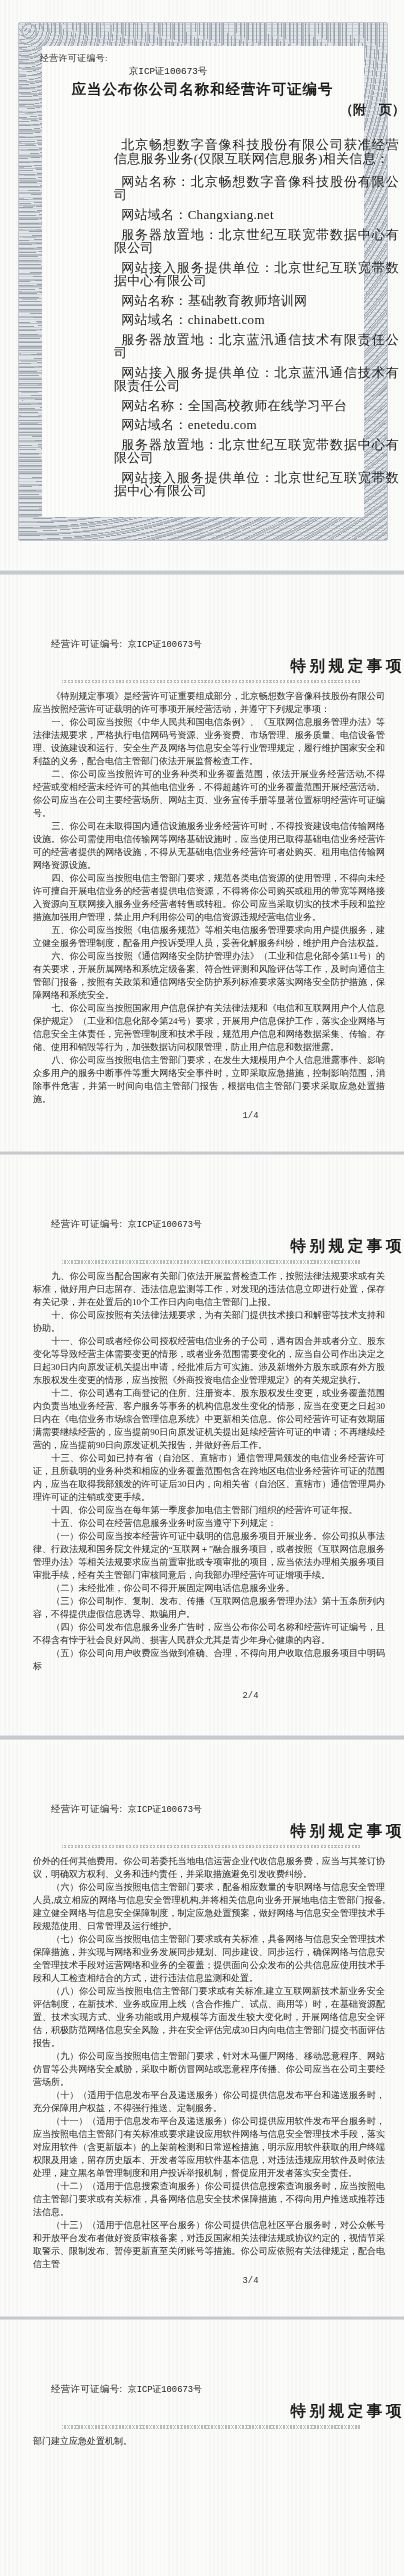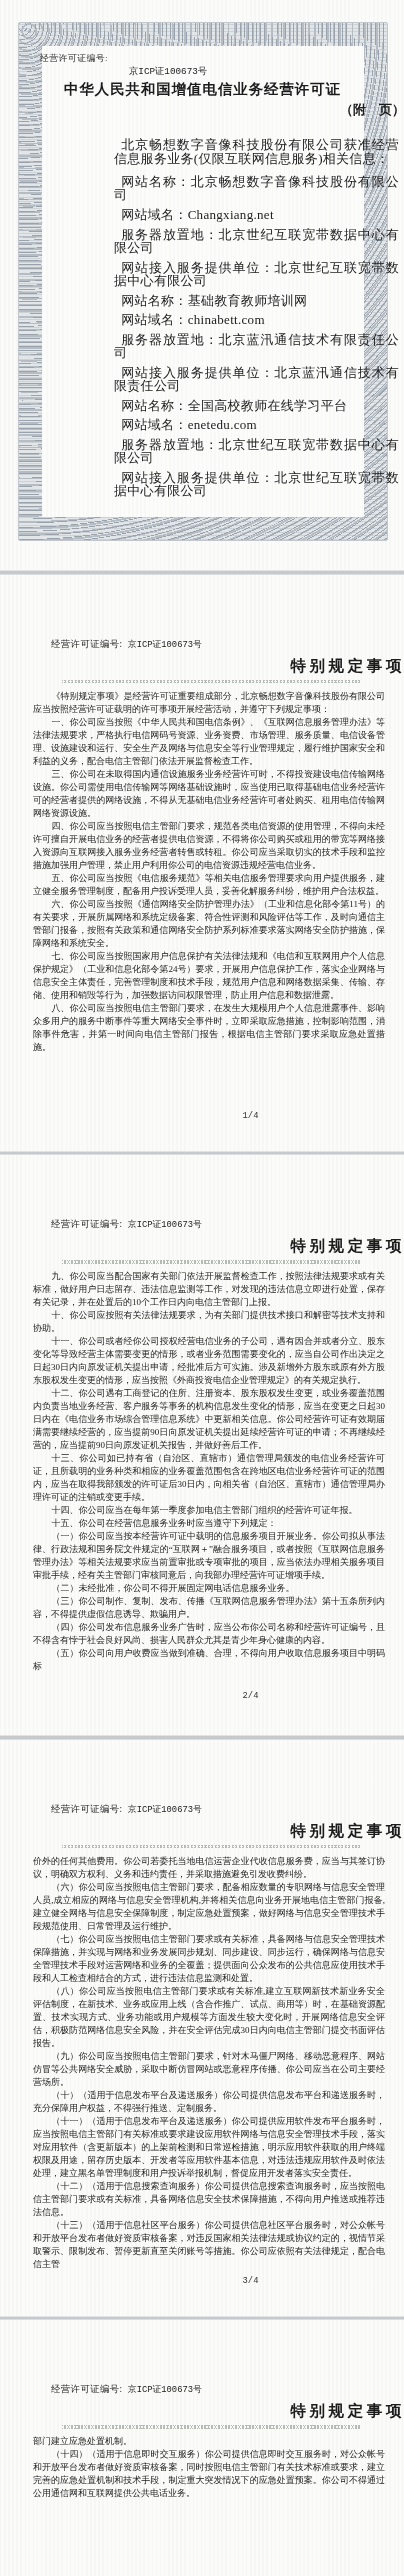--- a/index.html
+++ b/index.html
@@ -70,21 +70,21 @@
 <body>
 
 <div class="doc">
 
   <section class="page cert">
     <div class="cert-frame">
       <div class="cert-frame-inner"></div>
     </div>
     <div class="cert-license-label">经营许可证编号:</div>
     <div class="cert-license-no">京ICP证100673号</div>
-    <h1 class="cert-title">中华人民共和国增值电信业务经营许可证</h1>
+    <h1 class="cert-title">应当公布你公司名称和经营许可证编号</h1>
     <div class="cert-sub">（附　页）</div>
     <div class="cert-body">
       <p class="cert-intro">北京畅想数字音像科技股份有限公司获准经营信息服务业务(仅限互联网信息服务)相关信息：</p>
       <div class="cert-lines">
           <div class="cert-line">网站名称：北京畅想数字音像科技股份有限公司</div>
           <div class="cert-line">网站域名：Changxiang.net</div>
           <div class="cert-line">服务器放置地：北京世纪互联宽带数据中心有限公司</div>
           <div class="cert-line">网站接入服务提供单位：北京世纪互联宽带数据中心有限公司</div>
           <div class="cert-line">网站名称：基础教育教师培训网</div>
           <div class="cert-line">网站域名：chinabett.com</div>
@@ -102,20 +102,21 @@
 
   <section class="page prov h2">
     <div class="phead">
       <span>经营许可证编号:</span><span class="pno">京ICP证100673号</span>
     </div>
     <h2 class="ptitle">特别规定事项</h2>
     <div class="zigzag"></div>
     <div class="pbody">
         <p>《特别规定事项》是经营许可证重要组成部分，北京畅想数字音像科技股份有限公司应当按照经营许可证载明的许可事项开展经营活动，并遵守下列规定事项：</p>
         <p>一、你公司应当按照《中华人民共和国电信条例》、《互联网信息服务管理办法》等法律法规要求，严格执行电信网码号资源、业务资费、市场管理、服务质量、电信设备管理、设施建设和运行、安全生产及网络与信息安全等行业管理规定，履行维护国家安全和利益的义务，配合电信主管部门依法开展监督检查工作。</p>
+        <p>二、你公司应当按照许可的业务种类和业务覆盖范围，依法开展业务经营活动,不得经营或变相经营未经许可的其他电信业务，不得超越许可的业务覆盖范围开展经营活动。你公司应当在公司主要经营场所、网站主页、业务宣传手册等显著位置标明经营许可证编号。</p>
         <p>三、你公司在未取得国内通信设施服务业务经营许可时，不得投资建设电信传输网络设施。你公司需使用电信传输网等网络基础设施时，应当使用已取得基础电信业务经营许可的经营者提供的网络设施，不得从无基础电信业务经营许可者处购买、租用电信传输网网络资源设施。</p>
         <p>四、你公司应当按照电信主管部门要求，规范各类电信资源的使用管理，不得向未经许可擅自开展电信业务的经营者提供电信资源，不得将你公司购买或租用的带宽等网络接入资源向互联网接入服务业务经营者转售或转租。你公司应当采取切实的技术手段和监控措施加强用户管理，禁止用户利用你公司的电信资源违规经营电信业务。</p>
         <p>五、你公司应当按照《电信服务规范》等相关电信服务管理要求向用户提供服务，建立健全服务管理制度，配备用户投诉受理人员，妥善化解服务纠纷，维护用户合法权益。</p>
         <p>六、你公司应当按照《通信网络安全防护管理办法》（工业和信息化部令第11号）的有关要求，开展所属网络和系统定级备案、符合性评测和风险评估等工作，及时向通信主管部门报备，按照有关政策和通信网络安全防护系列标准要求落实网络安全防护措施，保障网络和系统安全。</p>
         <p>七、你公司应当按照国家用户信息保护有关法律法规和《电信和互联网用户个人信息保护规定》（工业和信息化部令第24号）要求，开展用户信息保护工作，落实企业网络与信息安全主体责任，完善管理制度和技术手段，规范用户信息和网络数据采集、传输、存储、使用和销毁等行为，加强数据访问权限管理，防止用户信息和数据泄露。</p>
         <p>八、你公司应当按照电信主管部门要求，在发生大规模用户个人信息泄露事件、影响众多用户的服务中断事件等重大网络安全事件时，立即采取应急措施，控制影响范围，消除事件危害，并第一时间向电信主管部门报告，根据电信主管部门要求采取应急处置措施。</p>
       </div>
     <div class="pagenum">1/4</div>
   </section>
 
@@ -169,19 +170,18 @@
   <div class="page-divider"></div>
 
   <section class="page prov h5">
     <div class="phead">
       <span>经营许可证编号:</span><span class="pno">京ICP证100673号</span>
     </div>
     <h2 class="ptitle">特别规定事项</h2>
     <div class="zigzag"></div>
     <div class="pbody">
         <p class="cont">部门建立应急处置机制。</p>
-        <p>（十四）（适用于信息即时交互服务）你公司提供信息即时交互服务时，对公众帐号和开放平台发布者做好资质审核备案，同时按照电信主管部门有关技术标准或要求，建立完善的应急处置机制和技术手段，制定重大突发情况下的应急处置预案。你公司不得通过公用通信网和互联网提供公共电话业务。</p>
       </div>
 
   </section>
 
 </div>
 
 
 </body></html>

